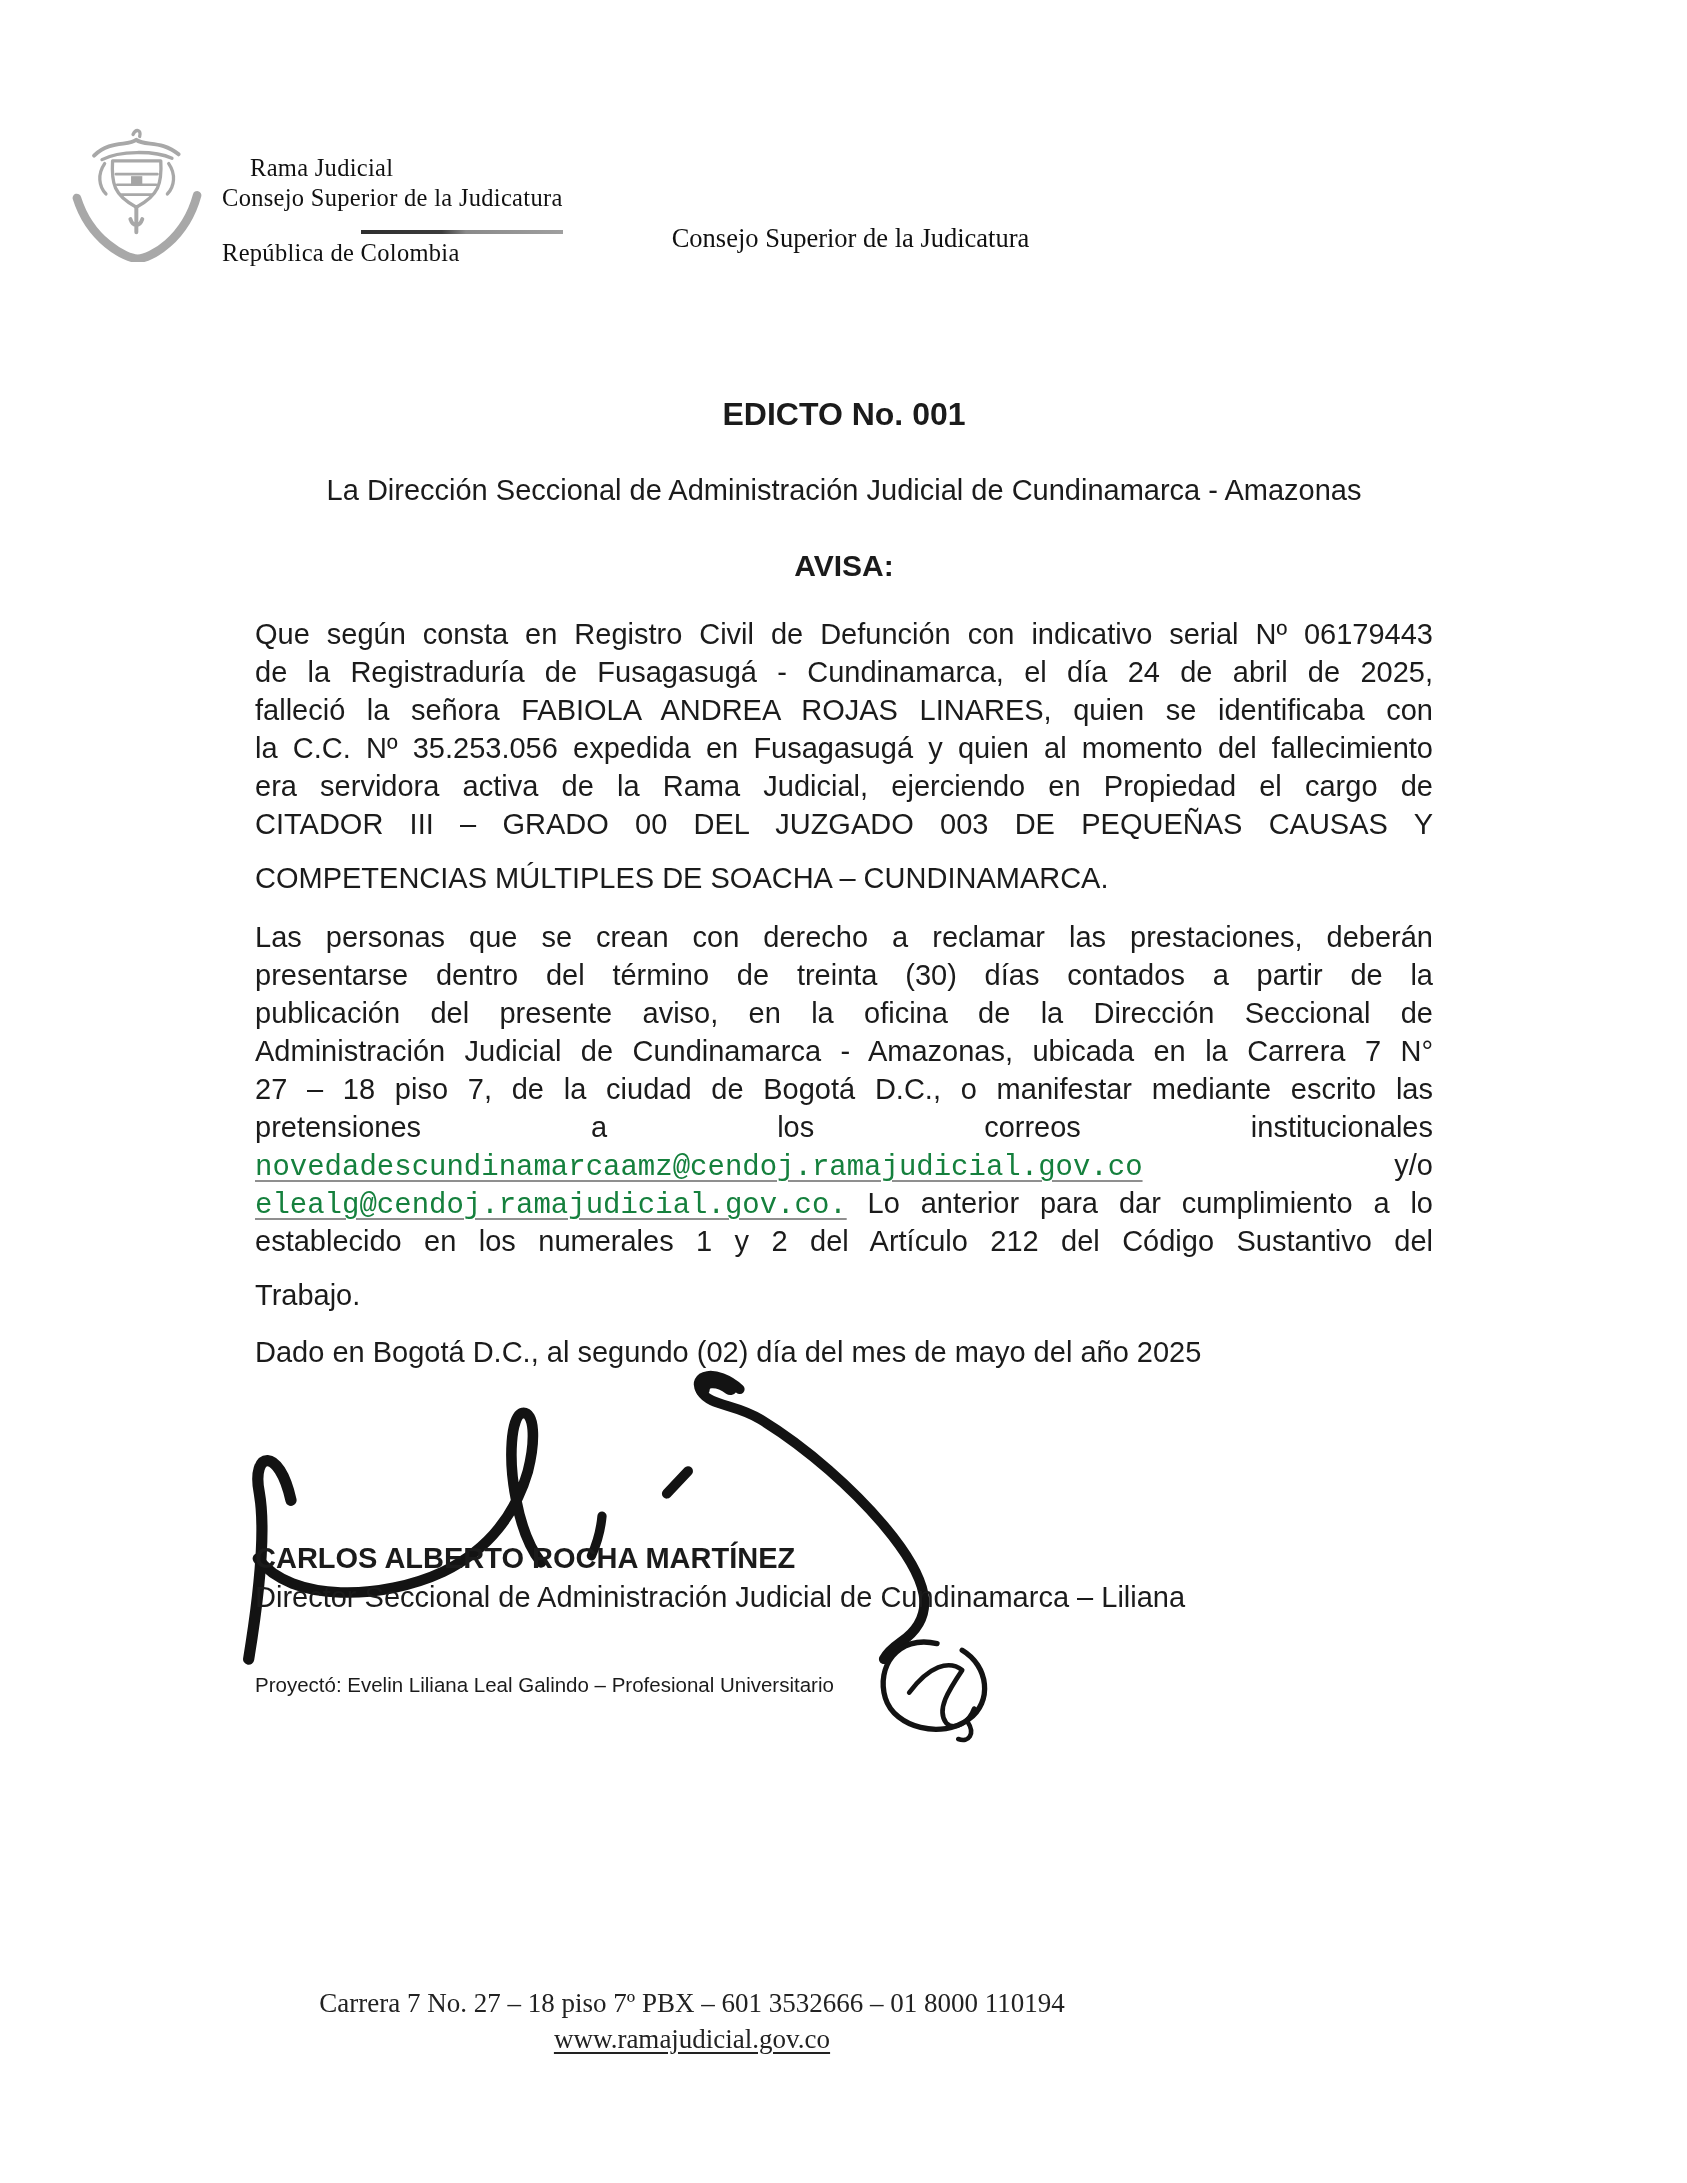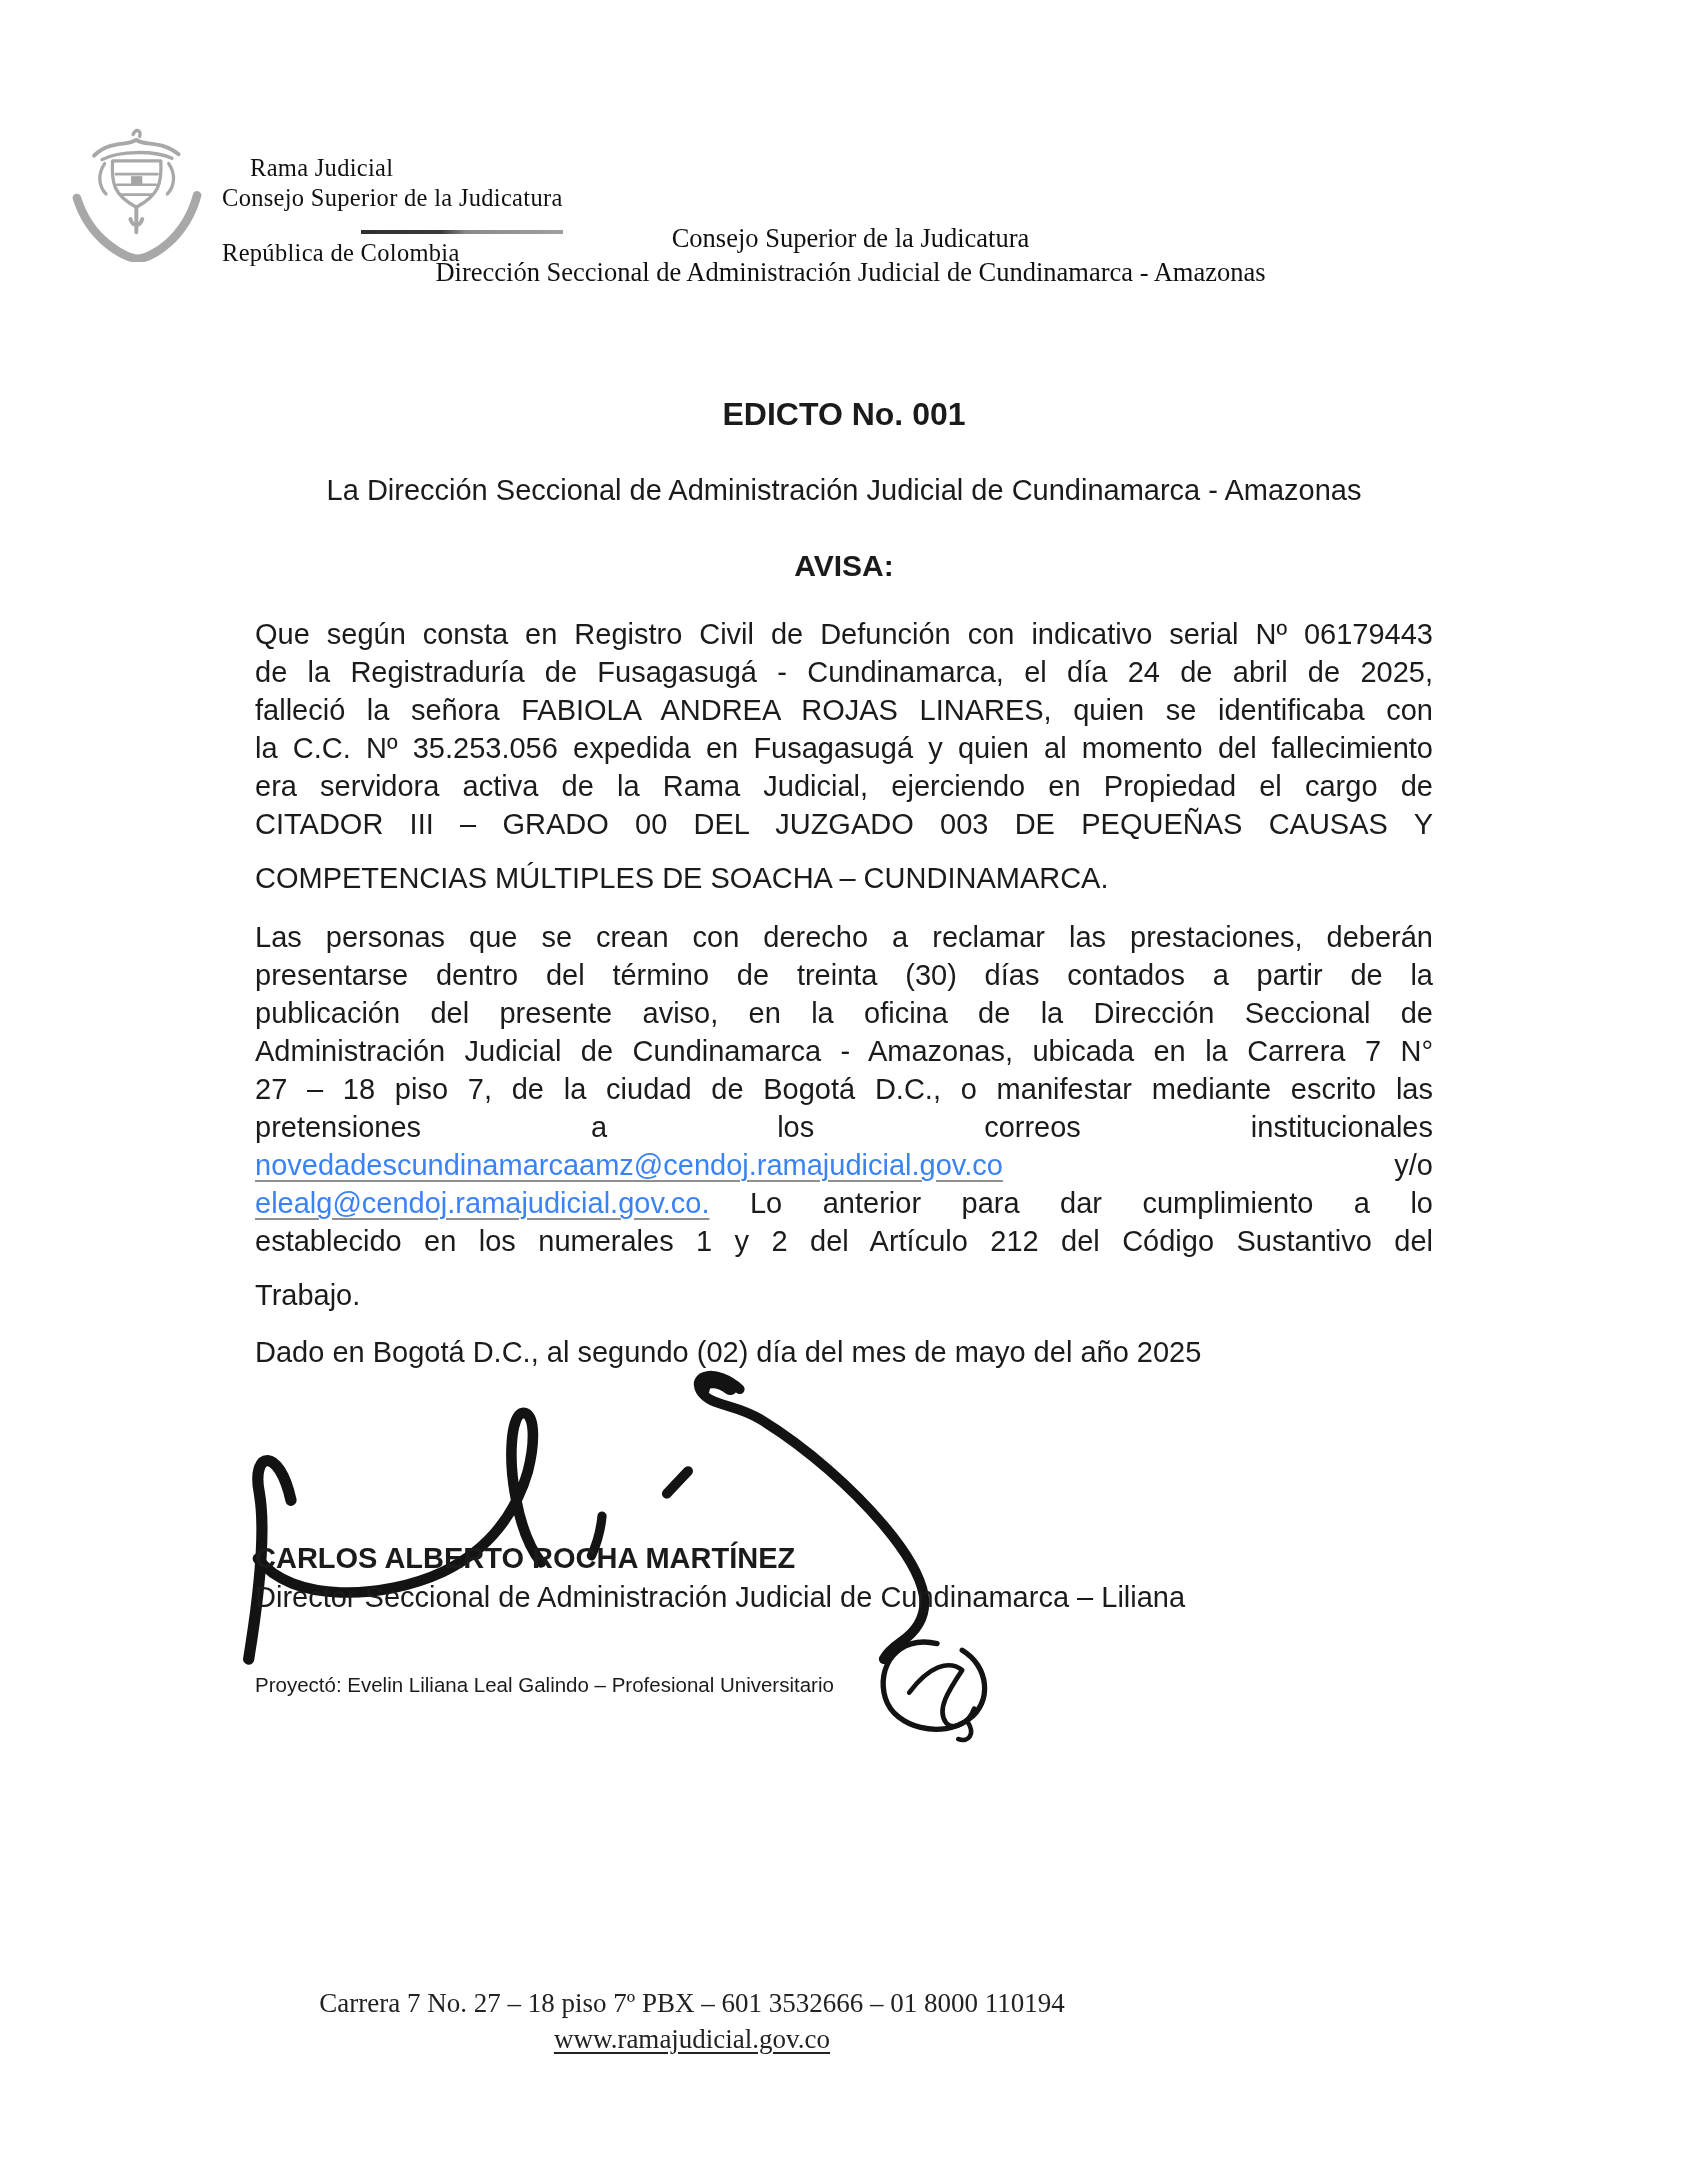--- a/index.html
+++ b/index.html
@@ -18,22 +18,22 @@
   
   .title-block{left:255px;width:1178px;text-align:center;}
   .t-bold{font-weight:bold;font-size:32px;}
   .t-sub{font-size:29px;}
 
   
   .para{left:255px;width:1178px;font-size:29px;}
   .bline{height:38px;line-height:38px;white-space:nowrap;}
   .jline{white-space:normal;text-align:justify;text-align-last:justify;-moz-text-align-last:justify;}
   .lline{text-align:left;margin-top:16px;}
-  .email{color:#3b82f6;text-decoration:underline;text-decoration-color:#8f8f8f;
-         text-decoration-thickness:2px;text-underline-offset:4.6px;cursor:pointer;}
+  .email{color:#15803d;text-decoration:underline;text-decoration-color:#8f8f8f;
+         text-decoration-thickness:2px;text-underline-offset:4.6px;cursor:pointer;font-family:Liberation Mono, monospace;}
 
   
   .sig-name{left:255px;top:1542px;font-size:29px;font-weight:bold;}
   .sig-title{left:255px;top:1581px;font-size:29px;}
   .proyecto{left:255px;top:1673px;font-size:20.5px;}
 
   svg{display:block;}
   .ink{stroke:#131313;fill:none;stroke-linecap:round;stroke-linejoin:round;}
   .logo-ink{stroke:#a8a8a8;fill:none;stroke-linecap:round;stroke-linejoin:round;}
 
@@ -67,21 +67,20 @@
     </svg>
   </div>
 
   <div class="abs serif hdr-left" style="top:153px;margin-left:28px;">Rama Judicial</div>
   <div class="abs serif hdr-left" style="top:183px;">Consejo Superior de la Judicatura</div>
   <div class="abs hdr-divider"></div>
   <div class="abs serif hdr-left" style="top:238px;">República de Colombia</div>
 
   <div class="abs serif hdr-right">
     <div>Consejo Superior de la Judicatura</div>
-    <div>Dirección Seccional de Administración Judicial de Cundinamarca - Amazonas</div>
   </div>
 
   <div class="abs title-block t-bold" style="top:396px;">EDICTO No. 001</div>
   <div class="abs title-block t-sub" style="top:474px;">La Dirección Seccional de Administración Judicial de Cundinamarca - Amazonas</div>
   <div class="abs title-block" style="top:549px;font-size:30px;font-weight:bold;">AVISA:</div>
 
   <div class="abs para" style="top:615px;">
     <div class="bline jline">Que según consta en Registro Civil de Defunción con indicativo serial Nº 06179443</div>
     <div class="bline jline">de la Registraduría de Fusagasugá - Cundinamarca, el día 24 de abril de 2025,</div>
     <div class="bline jline">falleció la señora FABIOLA ANDREA ROJAS LINARES, quien se identificaba con</div>

